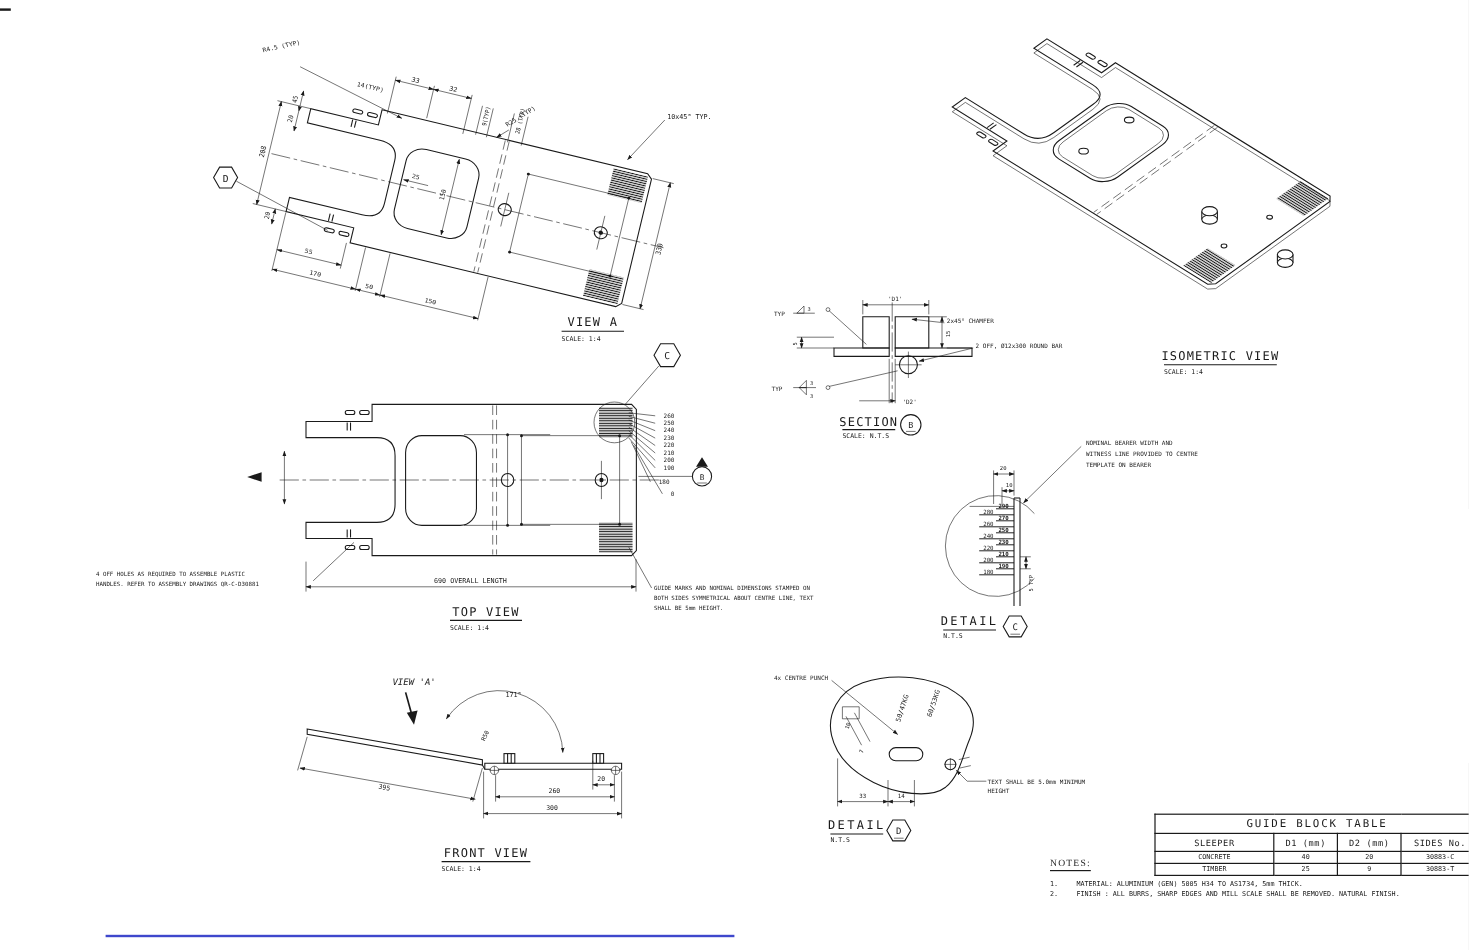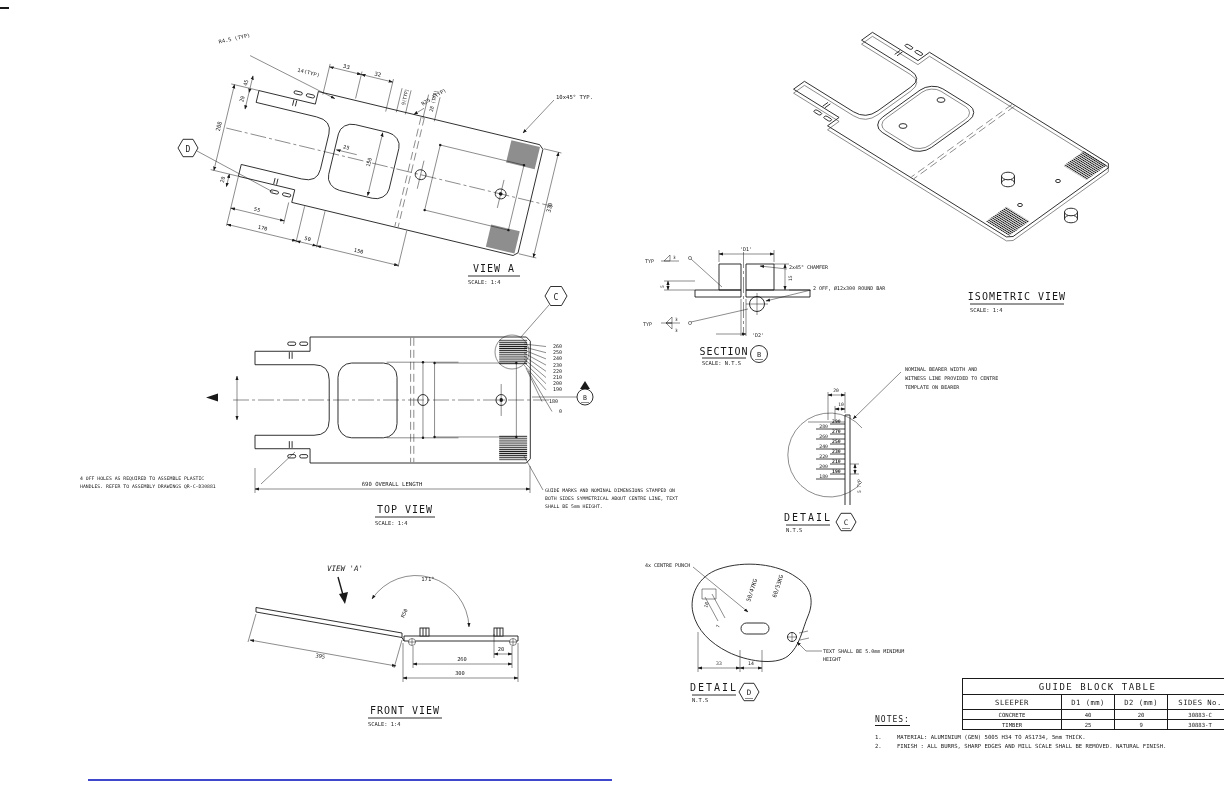--- a/index.html
+++ b/index.html
@@ -10,21 +10,21 @@
   .ln{stroke:#1a1a1a;fill:none;stroke-width:0.9;vector-effect:non-scaling-stroke;}
   .lt{stroke:#1a1a1a;fill:none;stroke-width:0.5;vector-effect:non-scaling-stroke;}
   .dash{stroke-dasharray:8 4;}
   .cl{stroke-dasharray:16 3 3 3;}
   .abs{position:absolute;}
   .tbl table{border-collapse:collapse;width:100%;border:1.6px solid #1a1a1a;}
   .tbl td,.tbl th{border:1px solid #1a1a1a;text-align:center;padding:0;font-weight:normal;}
   .tbl .tt{font-size:9px;height:15px;letter-spacing:1.5px;}
   .tbl th{font-size:7.2px;height:14px;letter-spacing:0.5px;margin-left:28px;}
   .tbl td.d{font-size:5.6px;height:9px;}
-  .notes .nt{font-size:8px;letter-spacing:1px;display:inline-block;border-bottom:1px solid #1a1a1a;padding-bottom:1px;}
+  .notes .nt{font-size:8px;letter-spacing:1px;display:inline-block;border-bottom:1px solid #1a1a1a;padding-bottom:1px;font-family:Liberation Serif, serif;}
   .notes .ni{display:flex;font-size:5.6px;margin-top:3px;}
   .notes .nn{width:22px;flex:none;}
 </style>
 </head>
 <body>
 
 <div id="canvas">
 <svg width="1224" height="792" viewBox="0 0 1224 792">
   <defs>
     <marker id="ma" viewBox="0 0 10 10" refX="9" refY="5" markerWidth="9" markerHeight="9" orient="auto-start-reverse">

